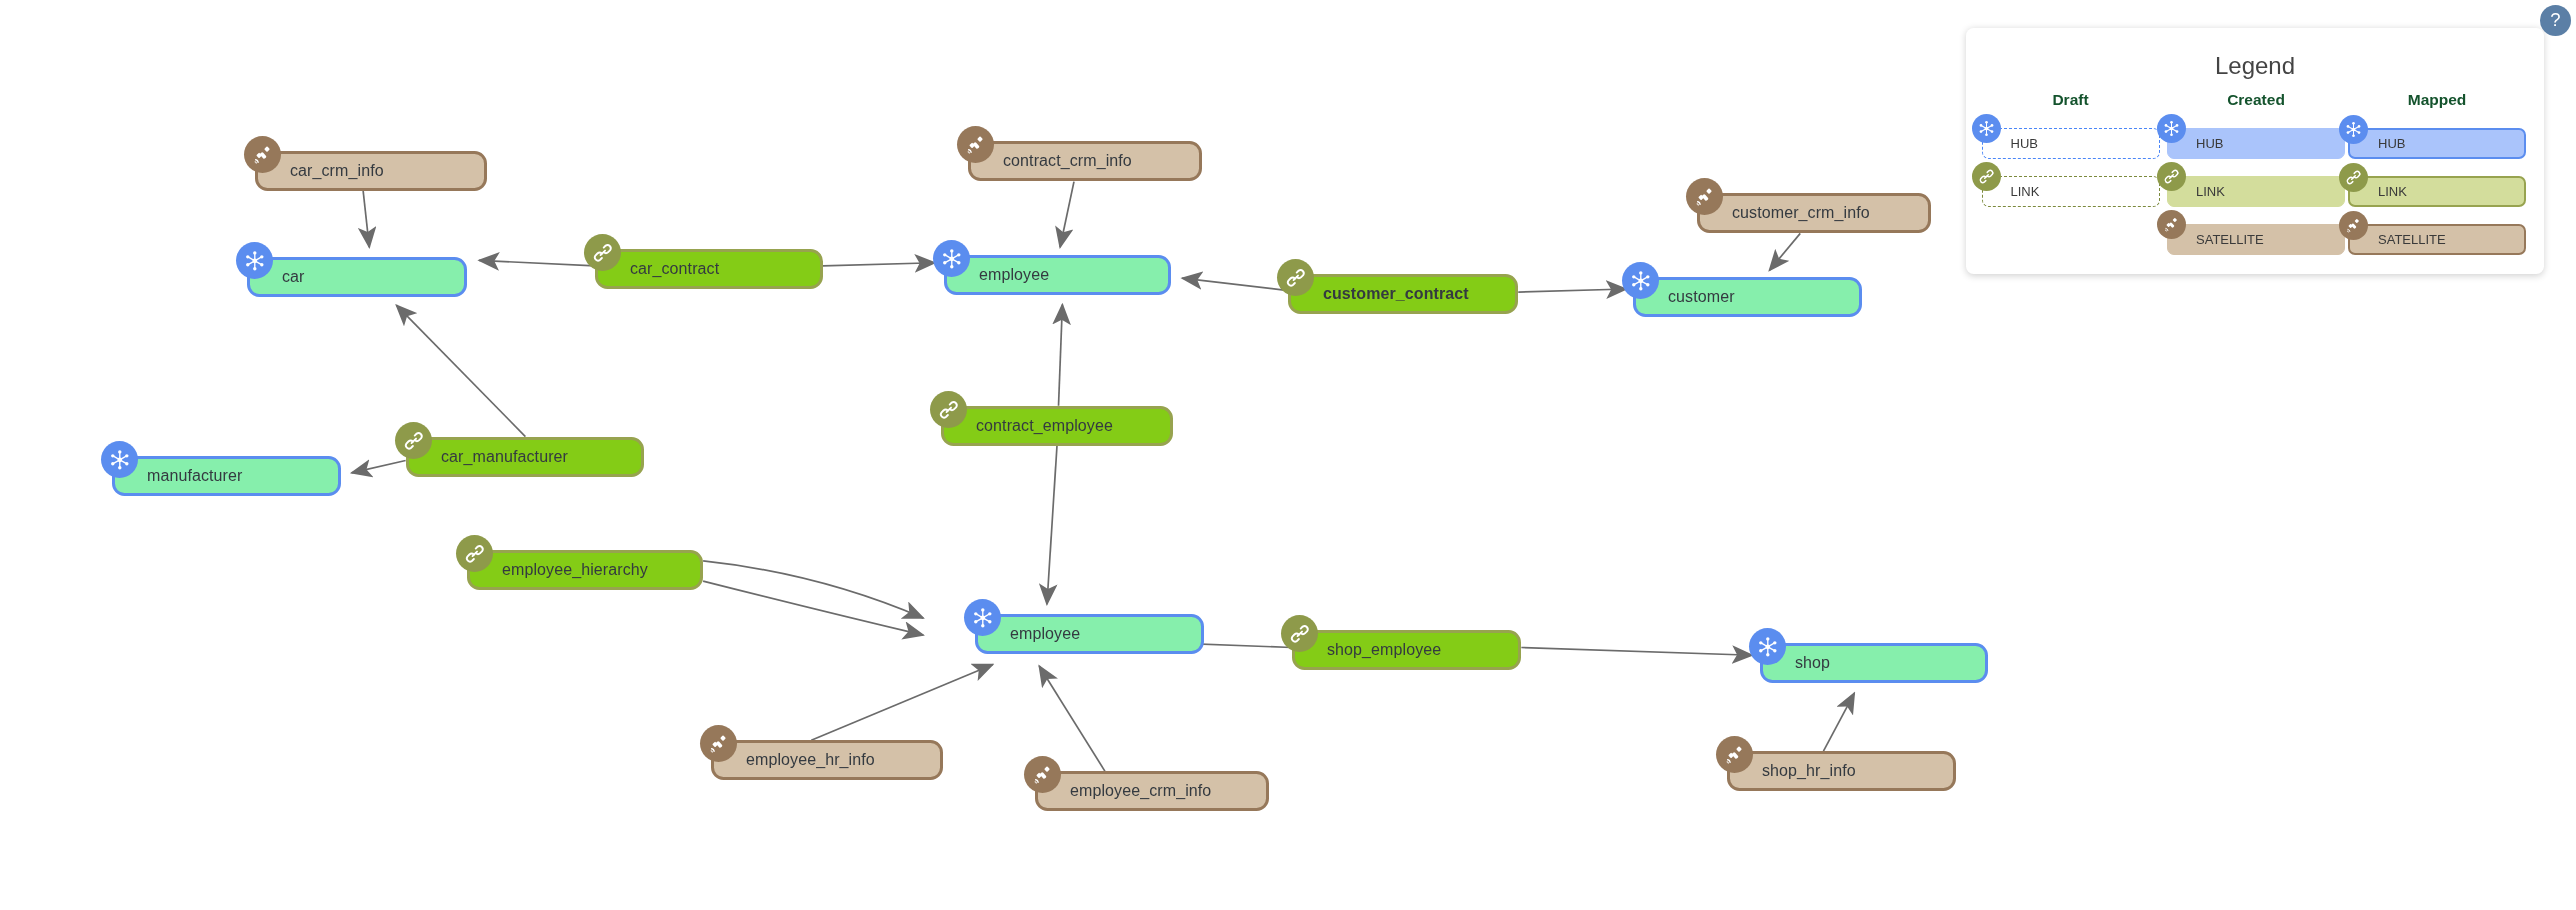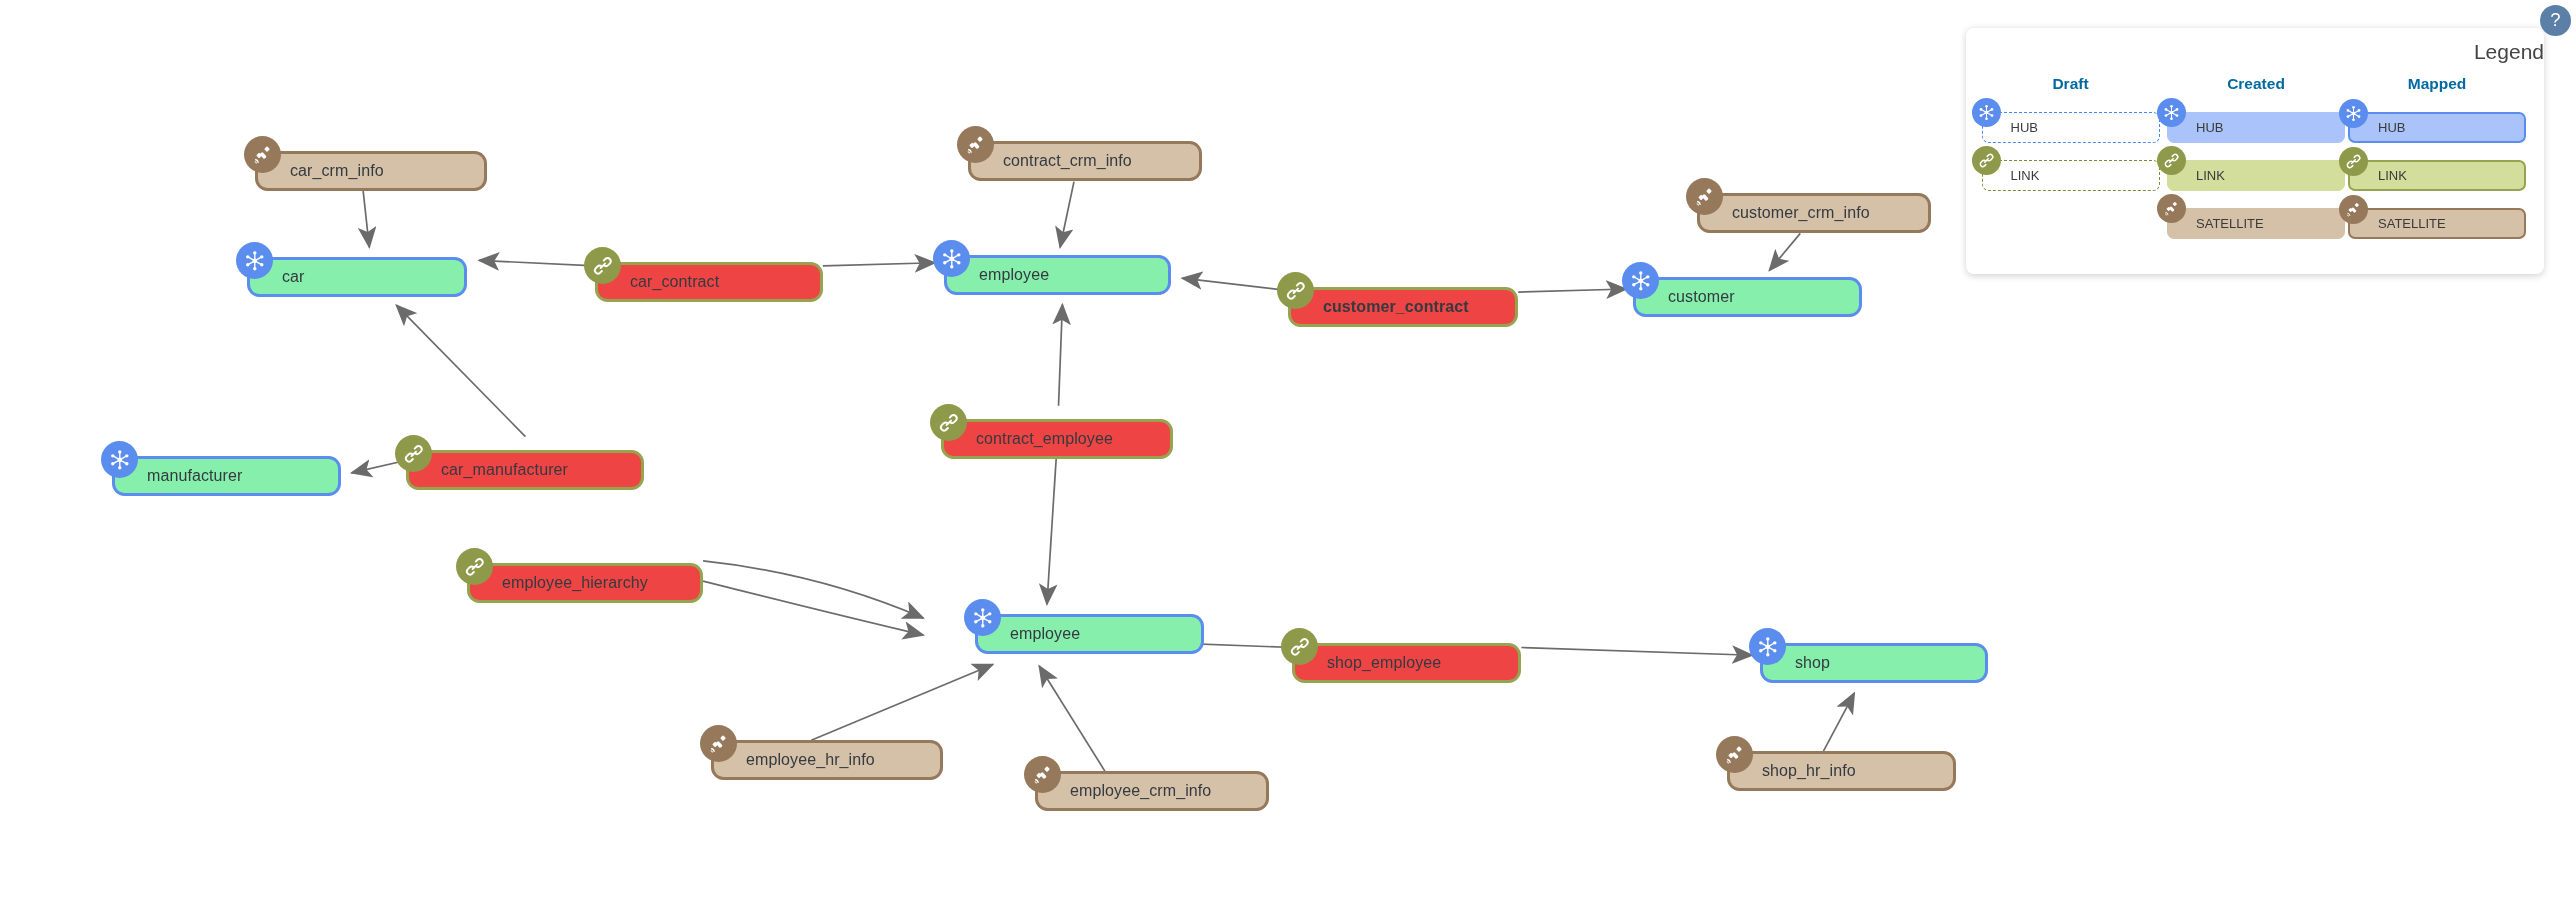--- a/index.html
+++ b/index.html
@@ -12,32 +12,32 @@
   .node .lbl{position:relative;z-index:3;font-size:16px;color:#343a40;white-space:nowrap;
              padding-left:32px;letter-spacing:0.1px;}
   .node .badge{position:absolute;left:-14px;top:-18px;width:37px;height:37px;border-radius:50%;
                z-index:4;display:flex;align-items:center;justify-content:center;}
   .node .badge svg{width:21.6px;height:21.6px;display:block;}
 
   
   .hub{background:#86efac;border:3.9px solid #5b8def;}
   .hub .badge{background:#5b8def;}
   
-  .link{background:#ef4444;border:3.9px solid #97a34f;margin-top:13px;}
+  .link{background:#84cc16;border:3.9px solid #97a34f;}
   .link .badge{background:#8e9a4a;}
   
   .sat{background:#d4c1a8;border:3.9px solid #96785a;}
   .sat .badge{background:#96785a;}
 
   
   #legend{position:absolute;left:1966px;top:28px;width:578px;height:246px;background:#fff;
           border-radius:7.7px;box-shadow:0 1.5px 7.7px rgba(0,0,0,.18);}
-  #legend .title{text-align:right;font-size:21px;color:#444;margin-top:12px;}
+  #legend .title{text-align:center;font-size:24px;color:#444;margin-top:24px;}
   #legend .cols{position:relative;margin-top:10.8px;height:185px;}
-  #legend .colhead{position:absolute;top:0;font-size:15.5px;font-weight:bold;color:#0369a1;text-align:center;width:178px;}
+  #legend .colhead{position:absolute;top:0;font-size:15.5px;font-weight:bold;color:#14532d;text-align:center;width:178px;}
   .lg-row{position:absolute;height:31px;width:178px;box-sizing:border-box;border-radius:7px;display:flex;align-items:center;}
   .lg-row .lgl{font-size:13px;color:#3a3a3a;padding-left:28px;position:relative;z-index:3;}
   .lg-row .badge{position:absolute;left:-10.8px;top:-14.7px;width:29px;height:29px;border-radius:50%;
                  z-index:4;display:flex;align-items:center;justify-content:center;}
   .lg-row .badge svg{width:17px;height:17px;}
   .d-hub{background:transparent;border:1.5px dashed #4a86f7;}
   .d-hub .badge{background:#5b8def;}
   .d-link{background:transparent;border:1.5px dashed #7c8a3e;}
   .d-link .badge{background:#8e9a4a;}
   .c-hub{background:#aac4fb;border:1.5px solid #aac4fb;}

